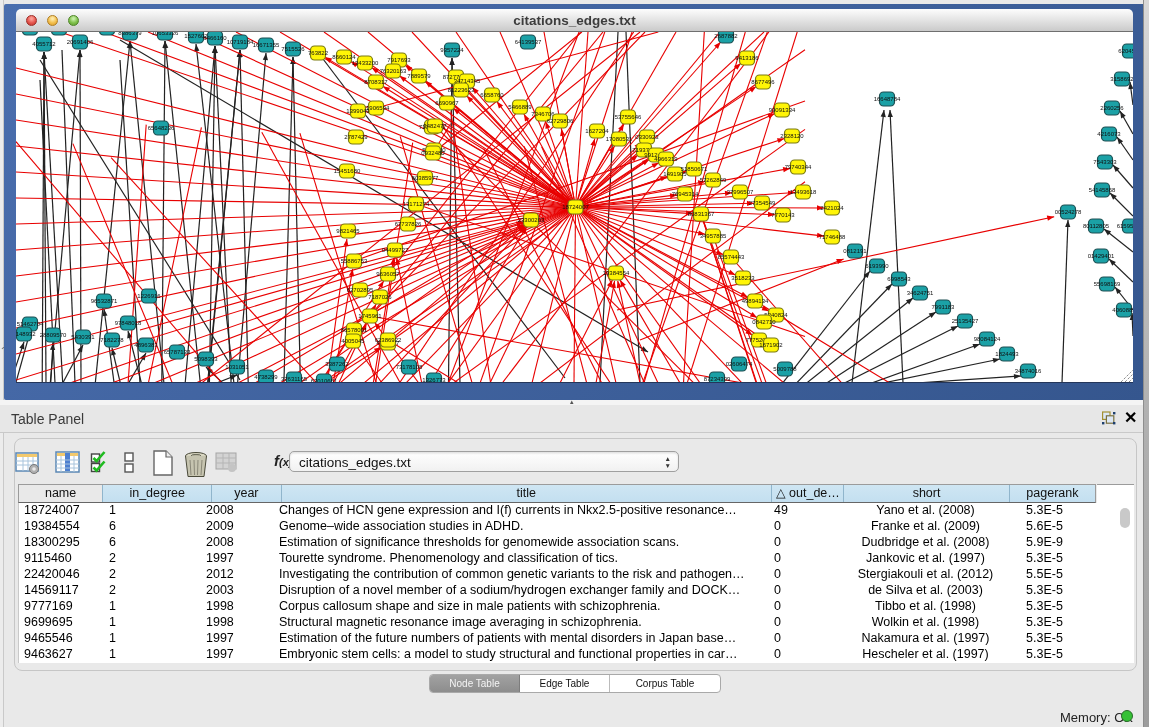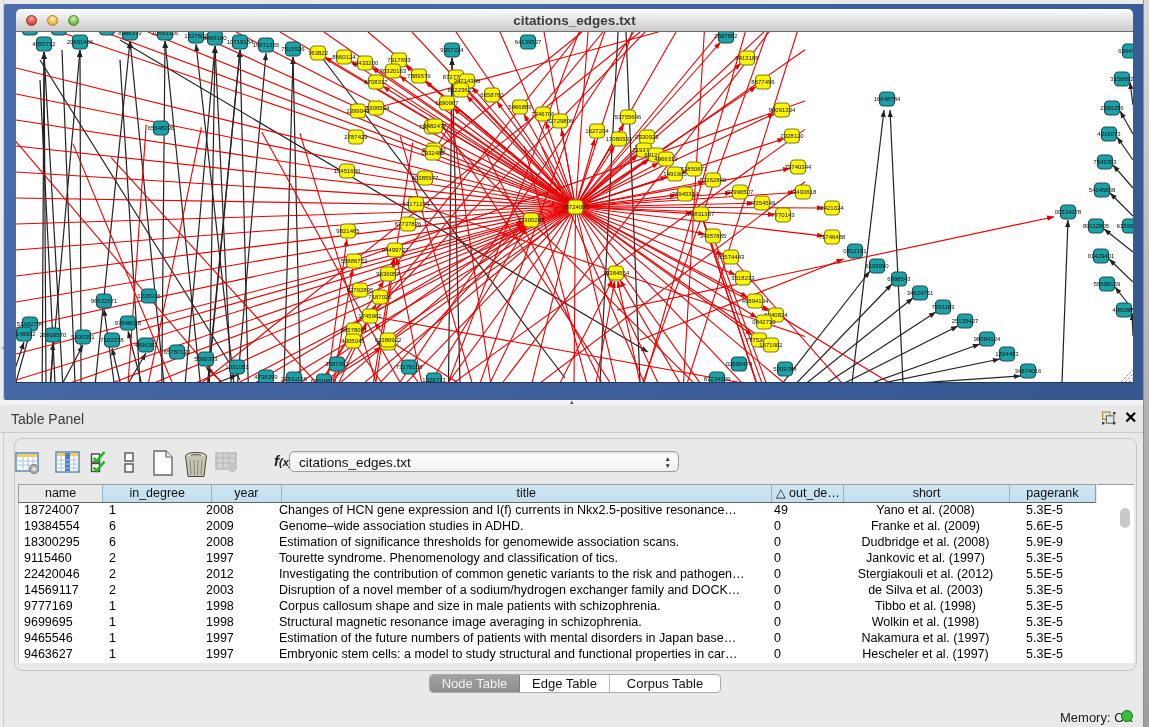--- a/index.html
+++ b/index.html
@@ -50,21 +50,21 @@
 .c1 { width:100px; padding-left:5px; }
 .c2 { width:70px; padding-left:2px; }
 .c3 { width:495px; padding-left:5px; }
 .c4 { width:73px; padding-left:5px; }
 .c5 { width:167px; text-align:center; }
 .c6 { width:88px; padding-left:17px; }
 .vscroll { position:absolute; left:1120px; top:508px; width:10px; height:20px; background:#c9c9c9; border-radius:5px; }
 .whitegap { position:absolute; left:1097px; top:484px; width:37px; height:19px; background:#fff; border-top:1px solid #9b9b9b;}
 
 .tabs { position:absolute; left:429px; top:674px; width:292px; height:19px; background:#fff;
-        border:1px solid #a9a9a9; border-radius:4px; display:flex; font-size:13px; }
+        border:1px solid #a9a9a9; border-radius:4px; display:flex; font-size:10px; }
 .tabs div { text-align:center; line-height:18px; }
 .tab1 { width:90px; background:linear-gradient(#a2a2a2,#8d8d8d); color:#f4f4f4; border-radius:3px 0 0 3px; border-right:1px solid #7d7d7d; }
 .tab2 { width:90px; color:#111; border-right:1px solid #bbb; }
 .tab3 { width:110px; color:#111; }
 .mem { position:absolute; left:1060px; top:710px; font-size:13px; color:#222; }
 .memdot { position:absolute; left:1121px; top:710px; width:12px; height:12px; border-radius:50%;
         background:#35c135; border:1.5px solid #2a6b2a; }
 </style></head>
 <body>
 <div class="appleft"></div>

